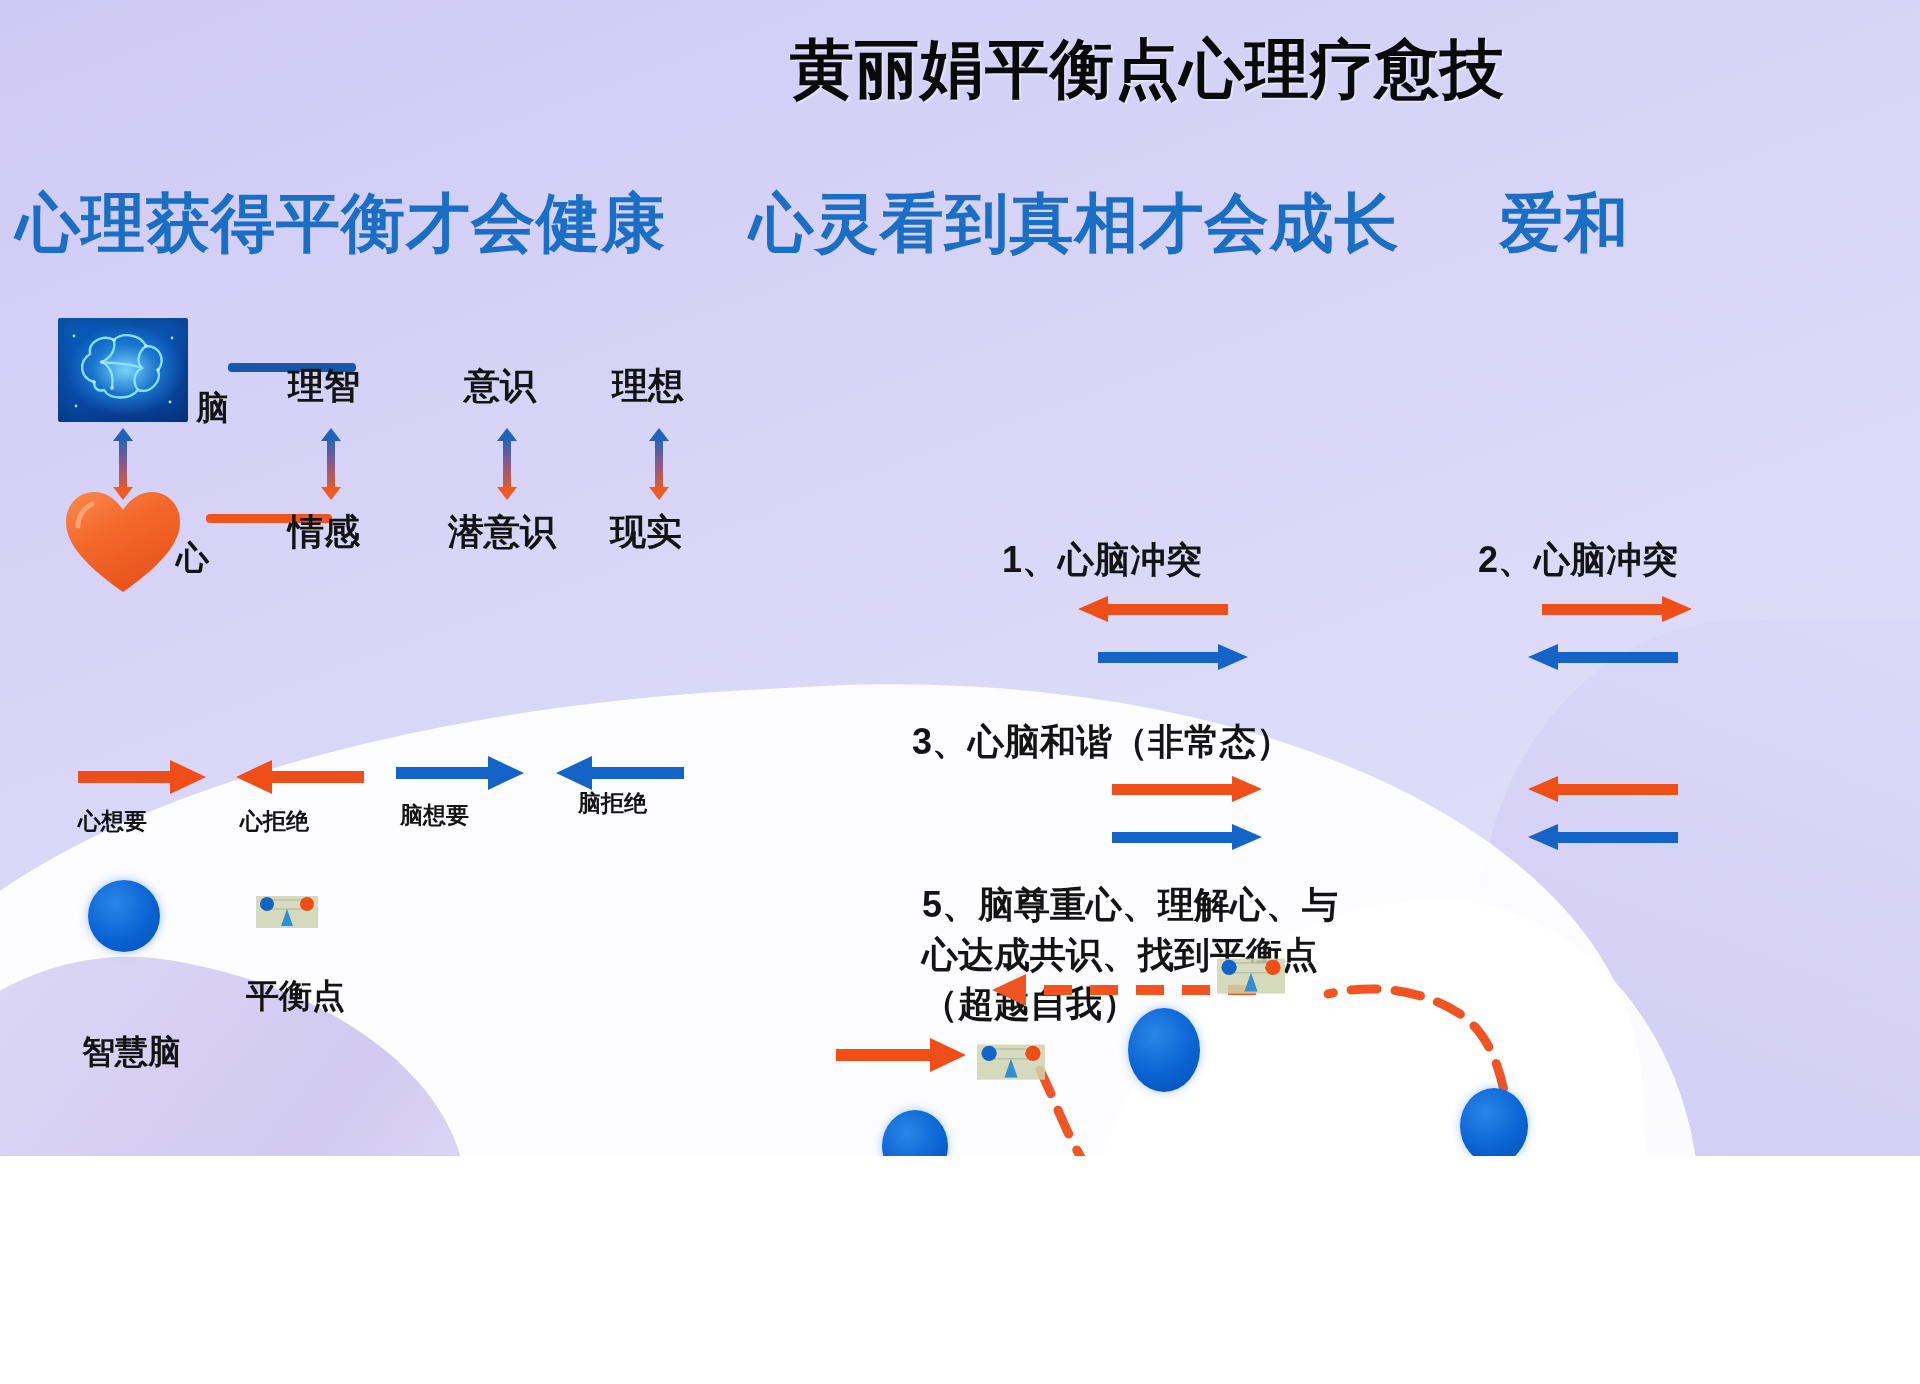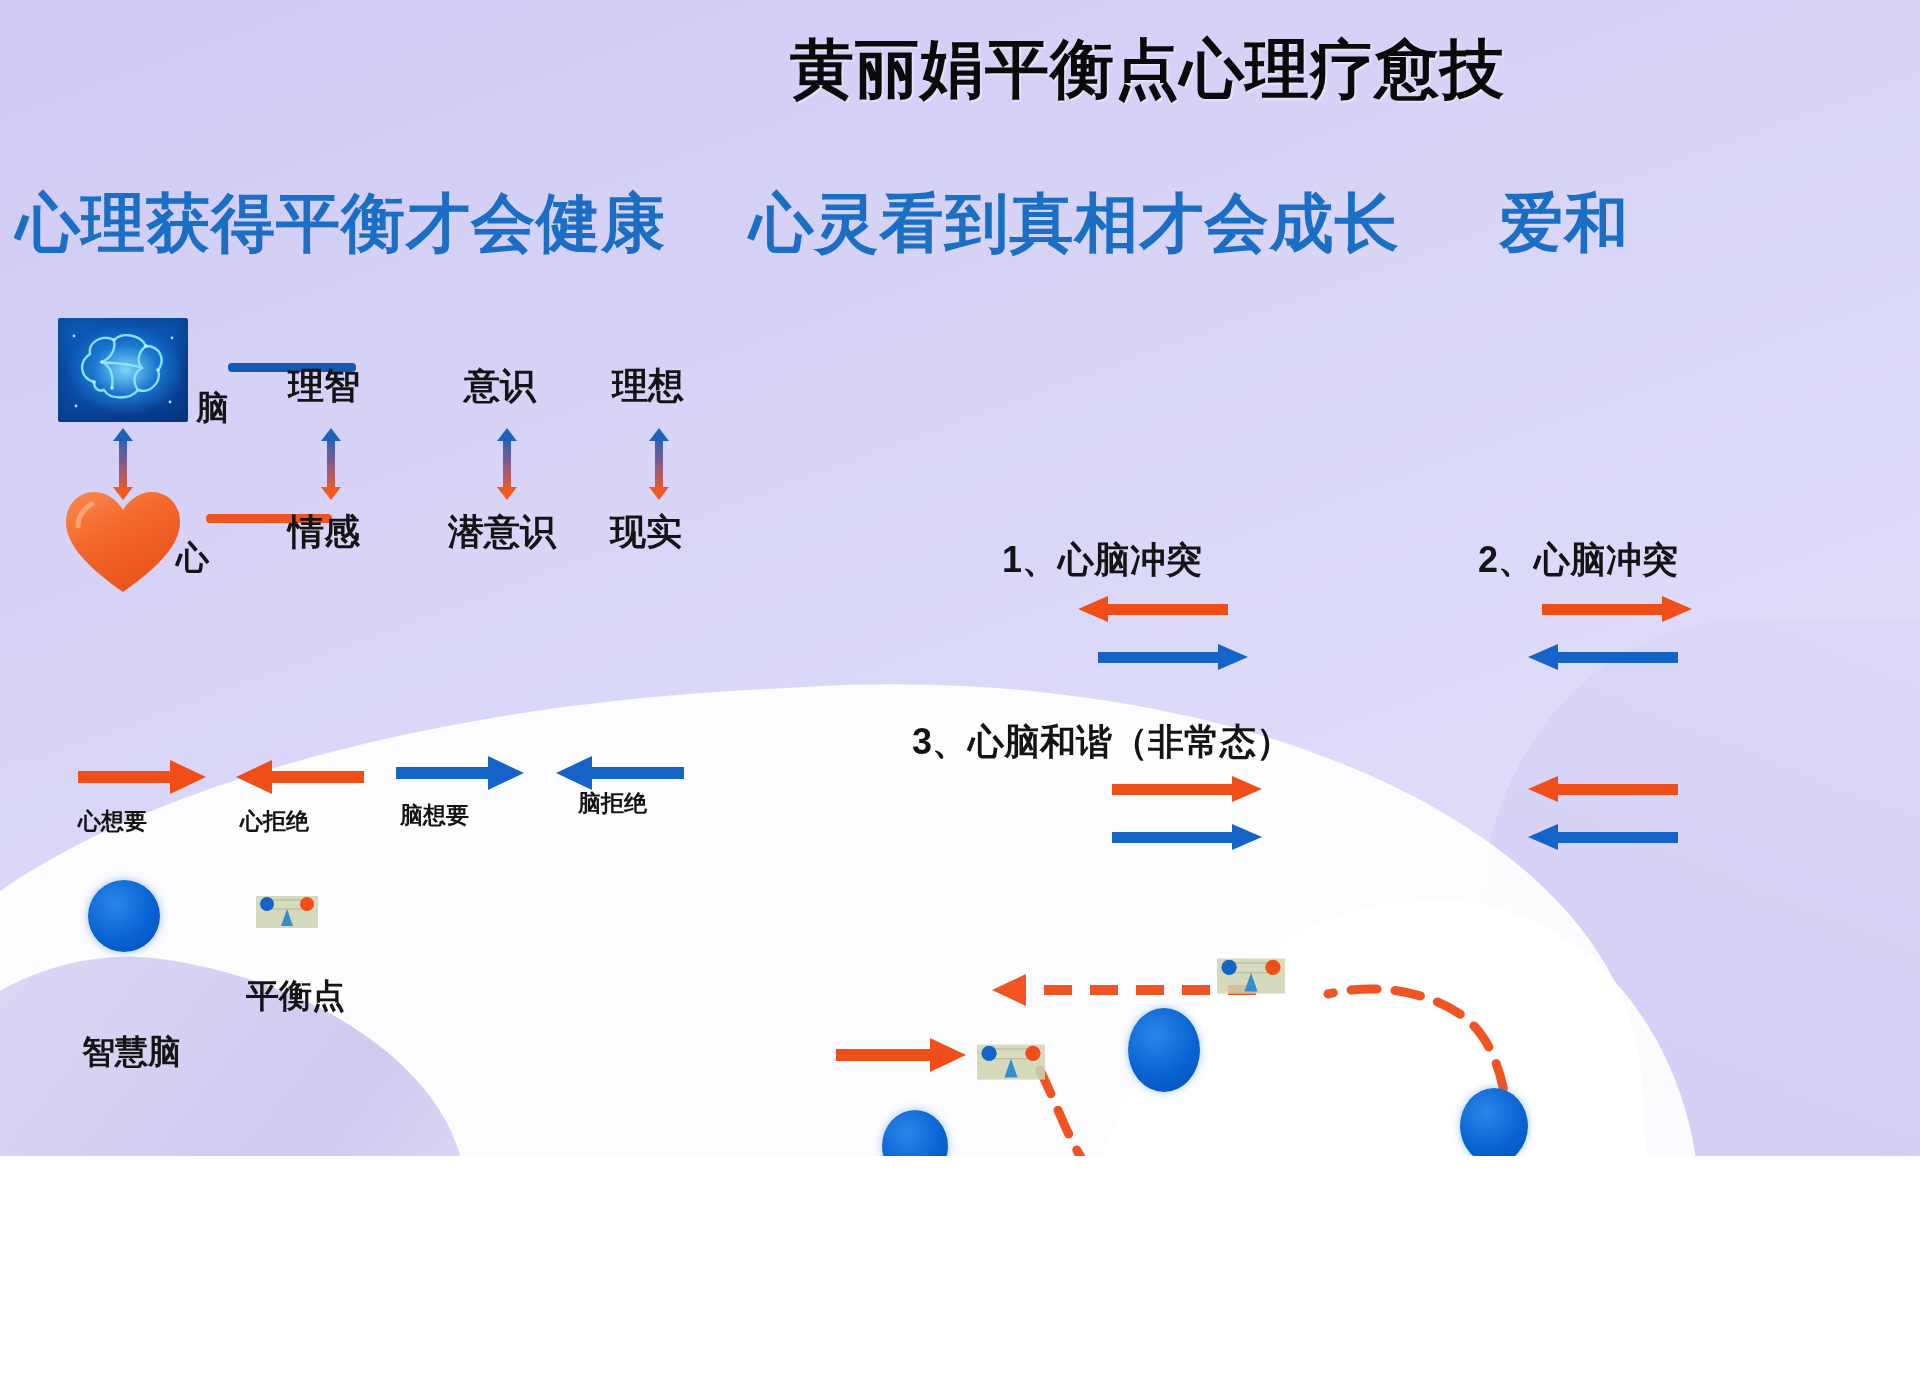--- a/index.html
+++ b/index.html
@@ -471,20 +471,21 @@
       <polygon points="0,13 30,26 30,0" fill="#f04e18"></polygon>
     </svg>
   </div>
   <div class="pair-arrow" style="left:1528px; top:824px;">
     <svg width="150" height="26" viewBox="0 0 150 26">
       <rect x="26" y="8" width="124" height="11" fill="#1464c8"></rect>
       <polygon points="0,13 30,26 30,0" fill="#1464c8"></polygon>
     </svg>
   </div>
 
+  <div class="item5">5、脑尊重心、理解心、与心达成共识、找到平衡点（超越自我）</div>
 
   <div class="flow">
     <svg width="1020" height="424" viewBox="0 0 1020 424" style="position:absolute;left:0;top:0;">
 
       <g>
         <rect x="-58" y="-86" width="0" height="0" fill="none"></rect>
       </g>
 
       <path d="M140 110 C168 168 178 214 222 238 C268 262 300 258 330 252" stroke="#f05423" stroke-width="9" fill="none" stroke-dasharray="26 18" stroke-linecap="round"></path>
       <polygon points="352,250 318,266 320,234" fill="#f05423"></polygon>

